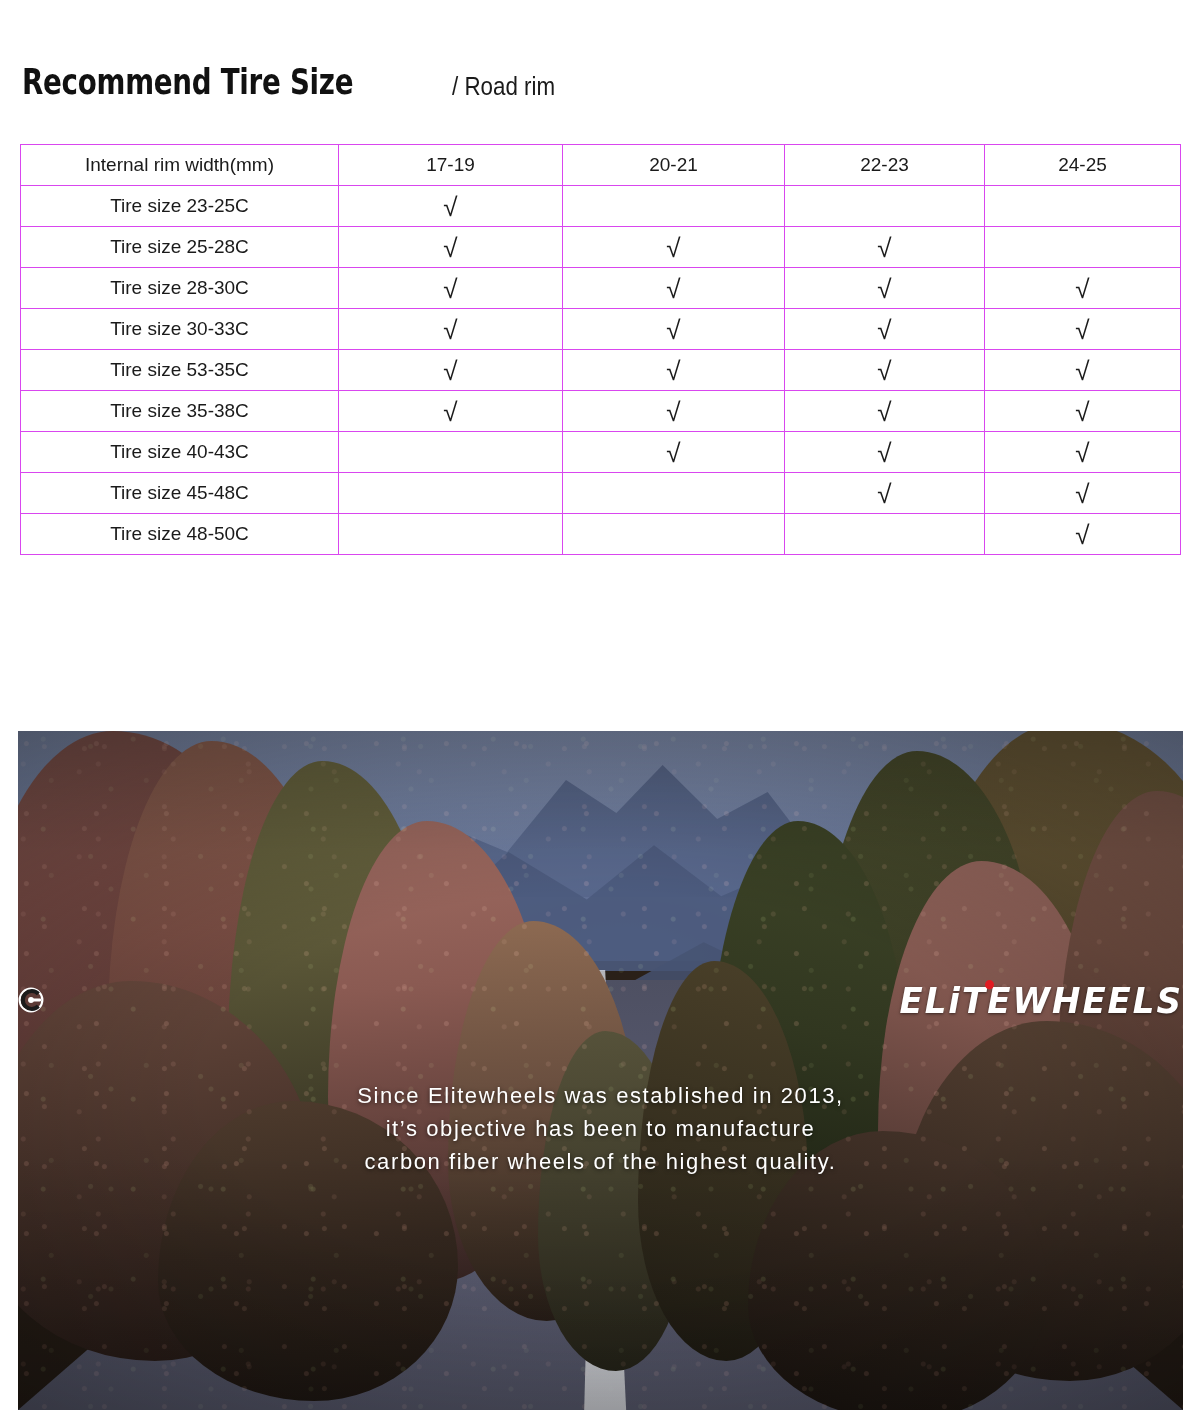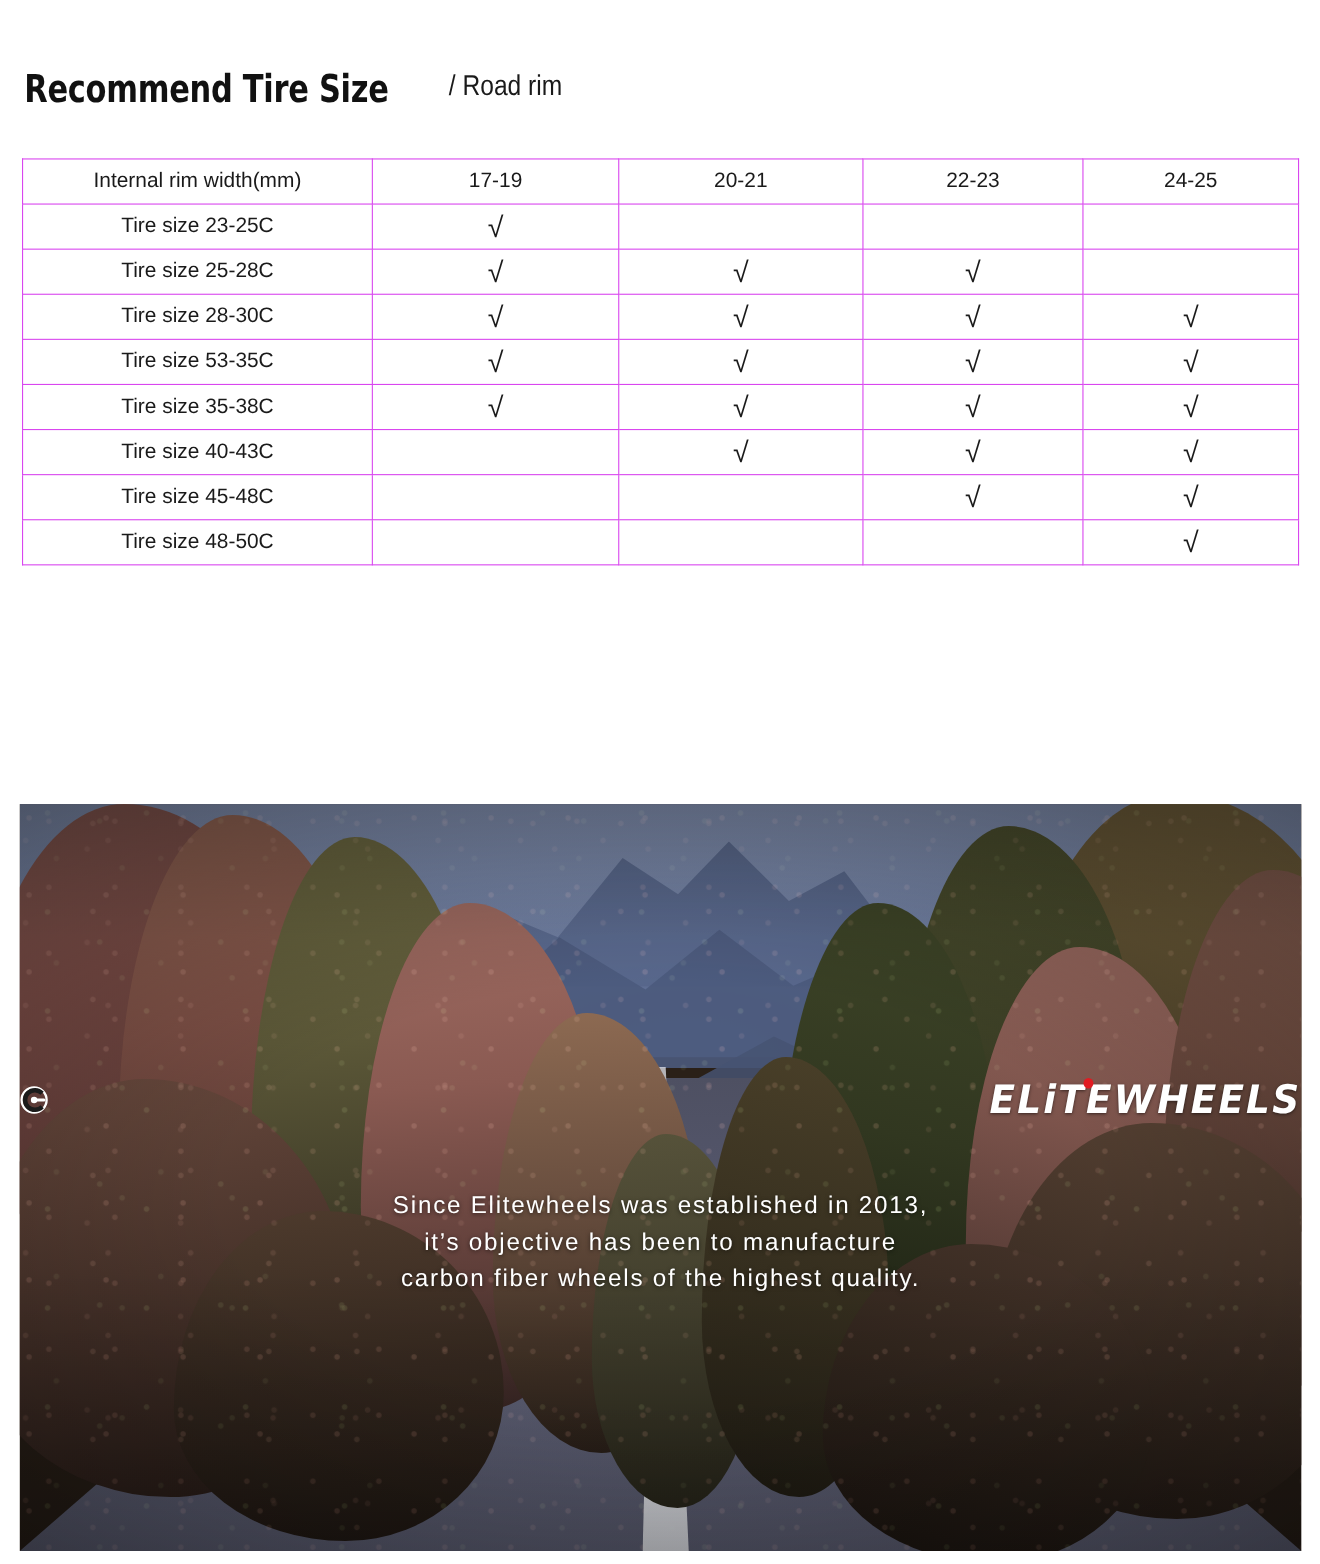--- a/index.html
+++ b/index.html
@@ -17,21 +17,22 @@
     -webkit-font-smoothing: antialiased;
   }
 
   
   .title-block {
     position: absolute;
     left: 22px;
     top: 62px;
     white-space: nowrap;
     display: flex;
-    align-items: flex-start;
+    align-items: flex-end;
+    gap: 44px;
   }
   .title-main {
     font-family: "DejaVu Sans Condensed", "Liberation Sans Narrow", "Liberation Sans", sans-serif;
     font-weight: 700;
     font-size: 35px;
     letter-spacing: -0.3px;
     color: #111111;
     transform: scaleX(0.88);
     transform-origin: left center;
   }
@@ -288,20 +289,27 @@
       </tr>
       <tr>
         <td>Tire size 25-28C</td>
         <td><span class="check">√</span></td>
         <td><span class="check">√</span></td>
         <td><span class="check">√</span></td>
         <td><span class="check empty">√</span></td>
       </tr>
       <tr>
         <td>Tire size 28-30C</td>
+        <td><span class="check">√</span></td>
+        <td><span class="check">√</span></td>
+        <td><span class="check">√</span></td>
+        <td><span class="check">√</span></td>
+      </tr>
+      <tr>
+        <td>Tire size 30-33C</td>
         <td><span class="check">√</span></td>
         <td><span class="check">√</span></td>
         <td><span class="check">√</span></td>
         <td><span class="check">√</span></td>
       </tr>
       <tr>
         <td>Tire size 53-35C</td>
         <td><span class="check">√</span></td>
         <td><span class="check">√</span></td>
         <td><span class="check">√</span></td>

